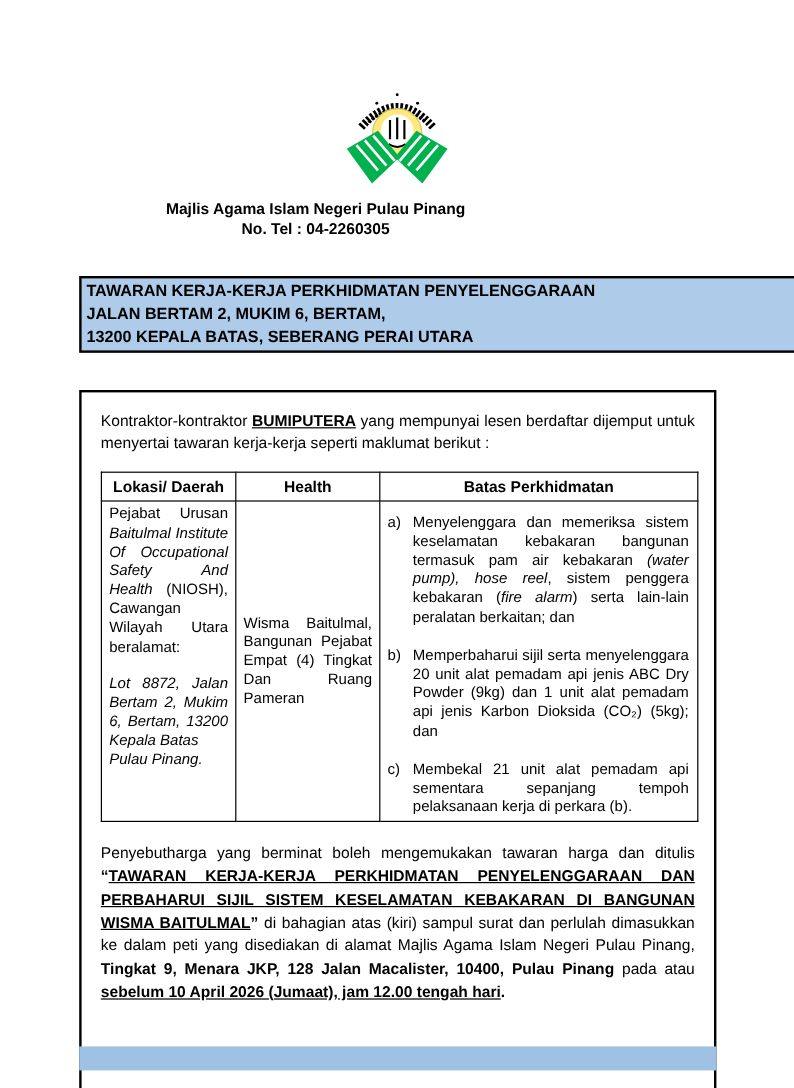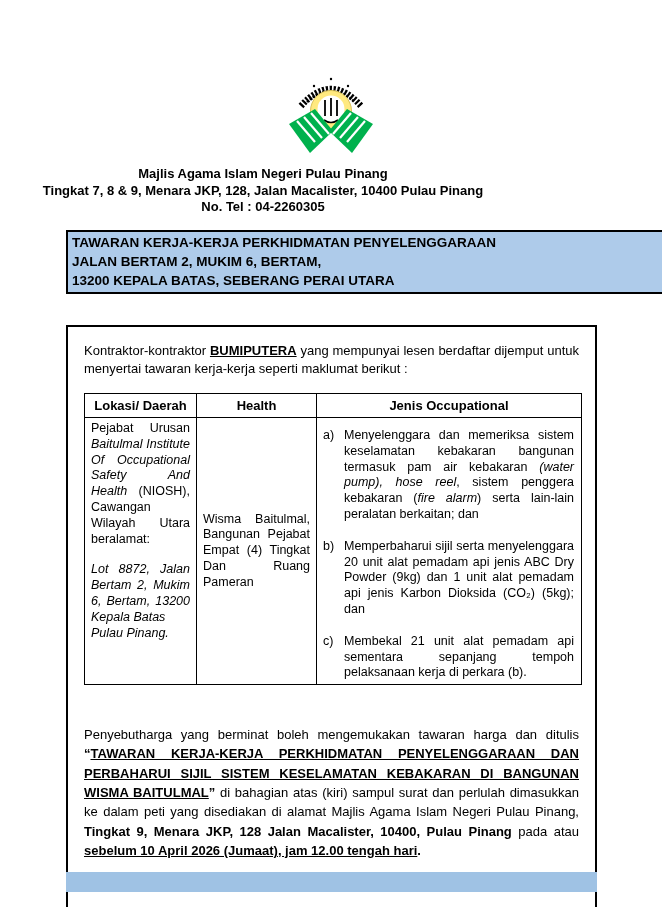--- a/index.html
+++ b/index.html
@@ -73,21 +73,21 @@
   }
   td.cell-jenis { vertical-align: top; padding: 10px 7px 3px 6px; line-height: 15.8px; }
   .svc { display: flex; margin-bottom: 16px; }
   .svc:last-child { margin-bottom: 0; }
   .svc-label { flex: 0 0 21px; }
   .svc-text { flex: 1; text-align: justify; }
   .it { font-style: italic; }
 
   
   .closing {
-    margin: 40px 16px 0 16px;
+    margin: 16px 16px 0 16px;
     font-size: 13px; line-height: 19.3px; text-align: justify;
   }
   .b { font-weight: bold; }
   .bu { font-weight: bold; text-decoration: underline; }
 
   
   .bottom-bar {
     position: absolute; left: 66px; top: 872px; width: 531px; height: 20px;
     background: #9FC2E4;
   }
@@ -124,21 +124,20 @@
         <path d="M8,54 L34,39 L52,61 L29,83 Z" fill="#00B14D"></path>
         <path d="M16,51 L34,72" stroke="#ffffff" stroke-width="2.2" fill="none"></path>
         <path d="M23,47 L41,68" stroke="#ffffff" stroke-width="2.2" fill="none"></path>
         <path d="M30,43 L48,64" stroke="#ffffff" stroke-width="2.2" fill="none"></path>
       </g>
     </svg>
   </div>
 
   <div class="org-header">
     <div>Majlis Agama Islam Negeri Pulau Pinang</div>
-    <div>Tingkat 7, 8 &amp; 9, Menara JKP, 128, Jalan Macalister, 10400 Pulau Pinang</div>
     <div>No. Tel : 04-2260305</div>
   </div>
 
   <div class="title-box">
     <div>TAWARAN KERJA-KERJA PERKHIDMATAN PENYELENGGARAAN</div>
     <div>JALAN BERTAM 2, MUKIM 6, BERTAM,</div>
     <div>13200 KEPALA BATAS, SEBERANG PERAI UTARA</div>
   </div>
 
   <div class="content-box">
@@ -148,21 +147,21 @@
     <table class="info-table">
       <colgroup>
         <col class="col-lokasi">
           <col class="col-premis">
           <col class="col-jenis">
       </colgroup>
       <tbody>
           <tr>
         <th>Lokasi/ Daerah</th>
         <th>Health</th>
-        <th>Jenis Occupational</th>
+        <th>Batas Perkhidmatan</th>
       </tr>
       <tr>
         <td class="cell-lokasi">
           <div><span>Pejabat Urusan </span><span class="it">Baitulmal Institute Of Occupational Safety And Health</span><span> (NIOSH), Cawangan Wilayah Utara beralamat:</span></div>
           <div class="addr"><span>Lot 8872, Jalan Bertam 2, Mukim 6, Bertam, 13200 Kepala Batas</span><br><span>Pulau Pinang.</span></div>
         </td>
         <td class="cell-premis">
           <div>Wisma Baitulmal, Bangunan Pejabat Empat (4) Tingkat Dan Ruang Pameran</div>
         </td>
         <td class="cell-jenis">

